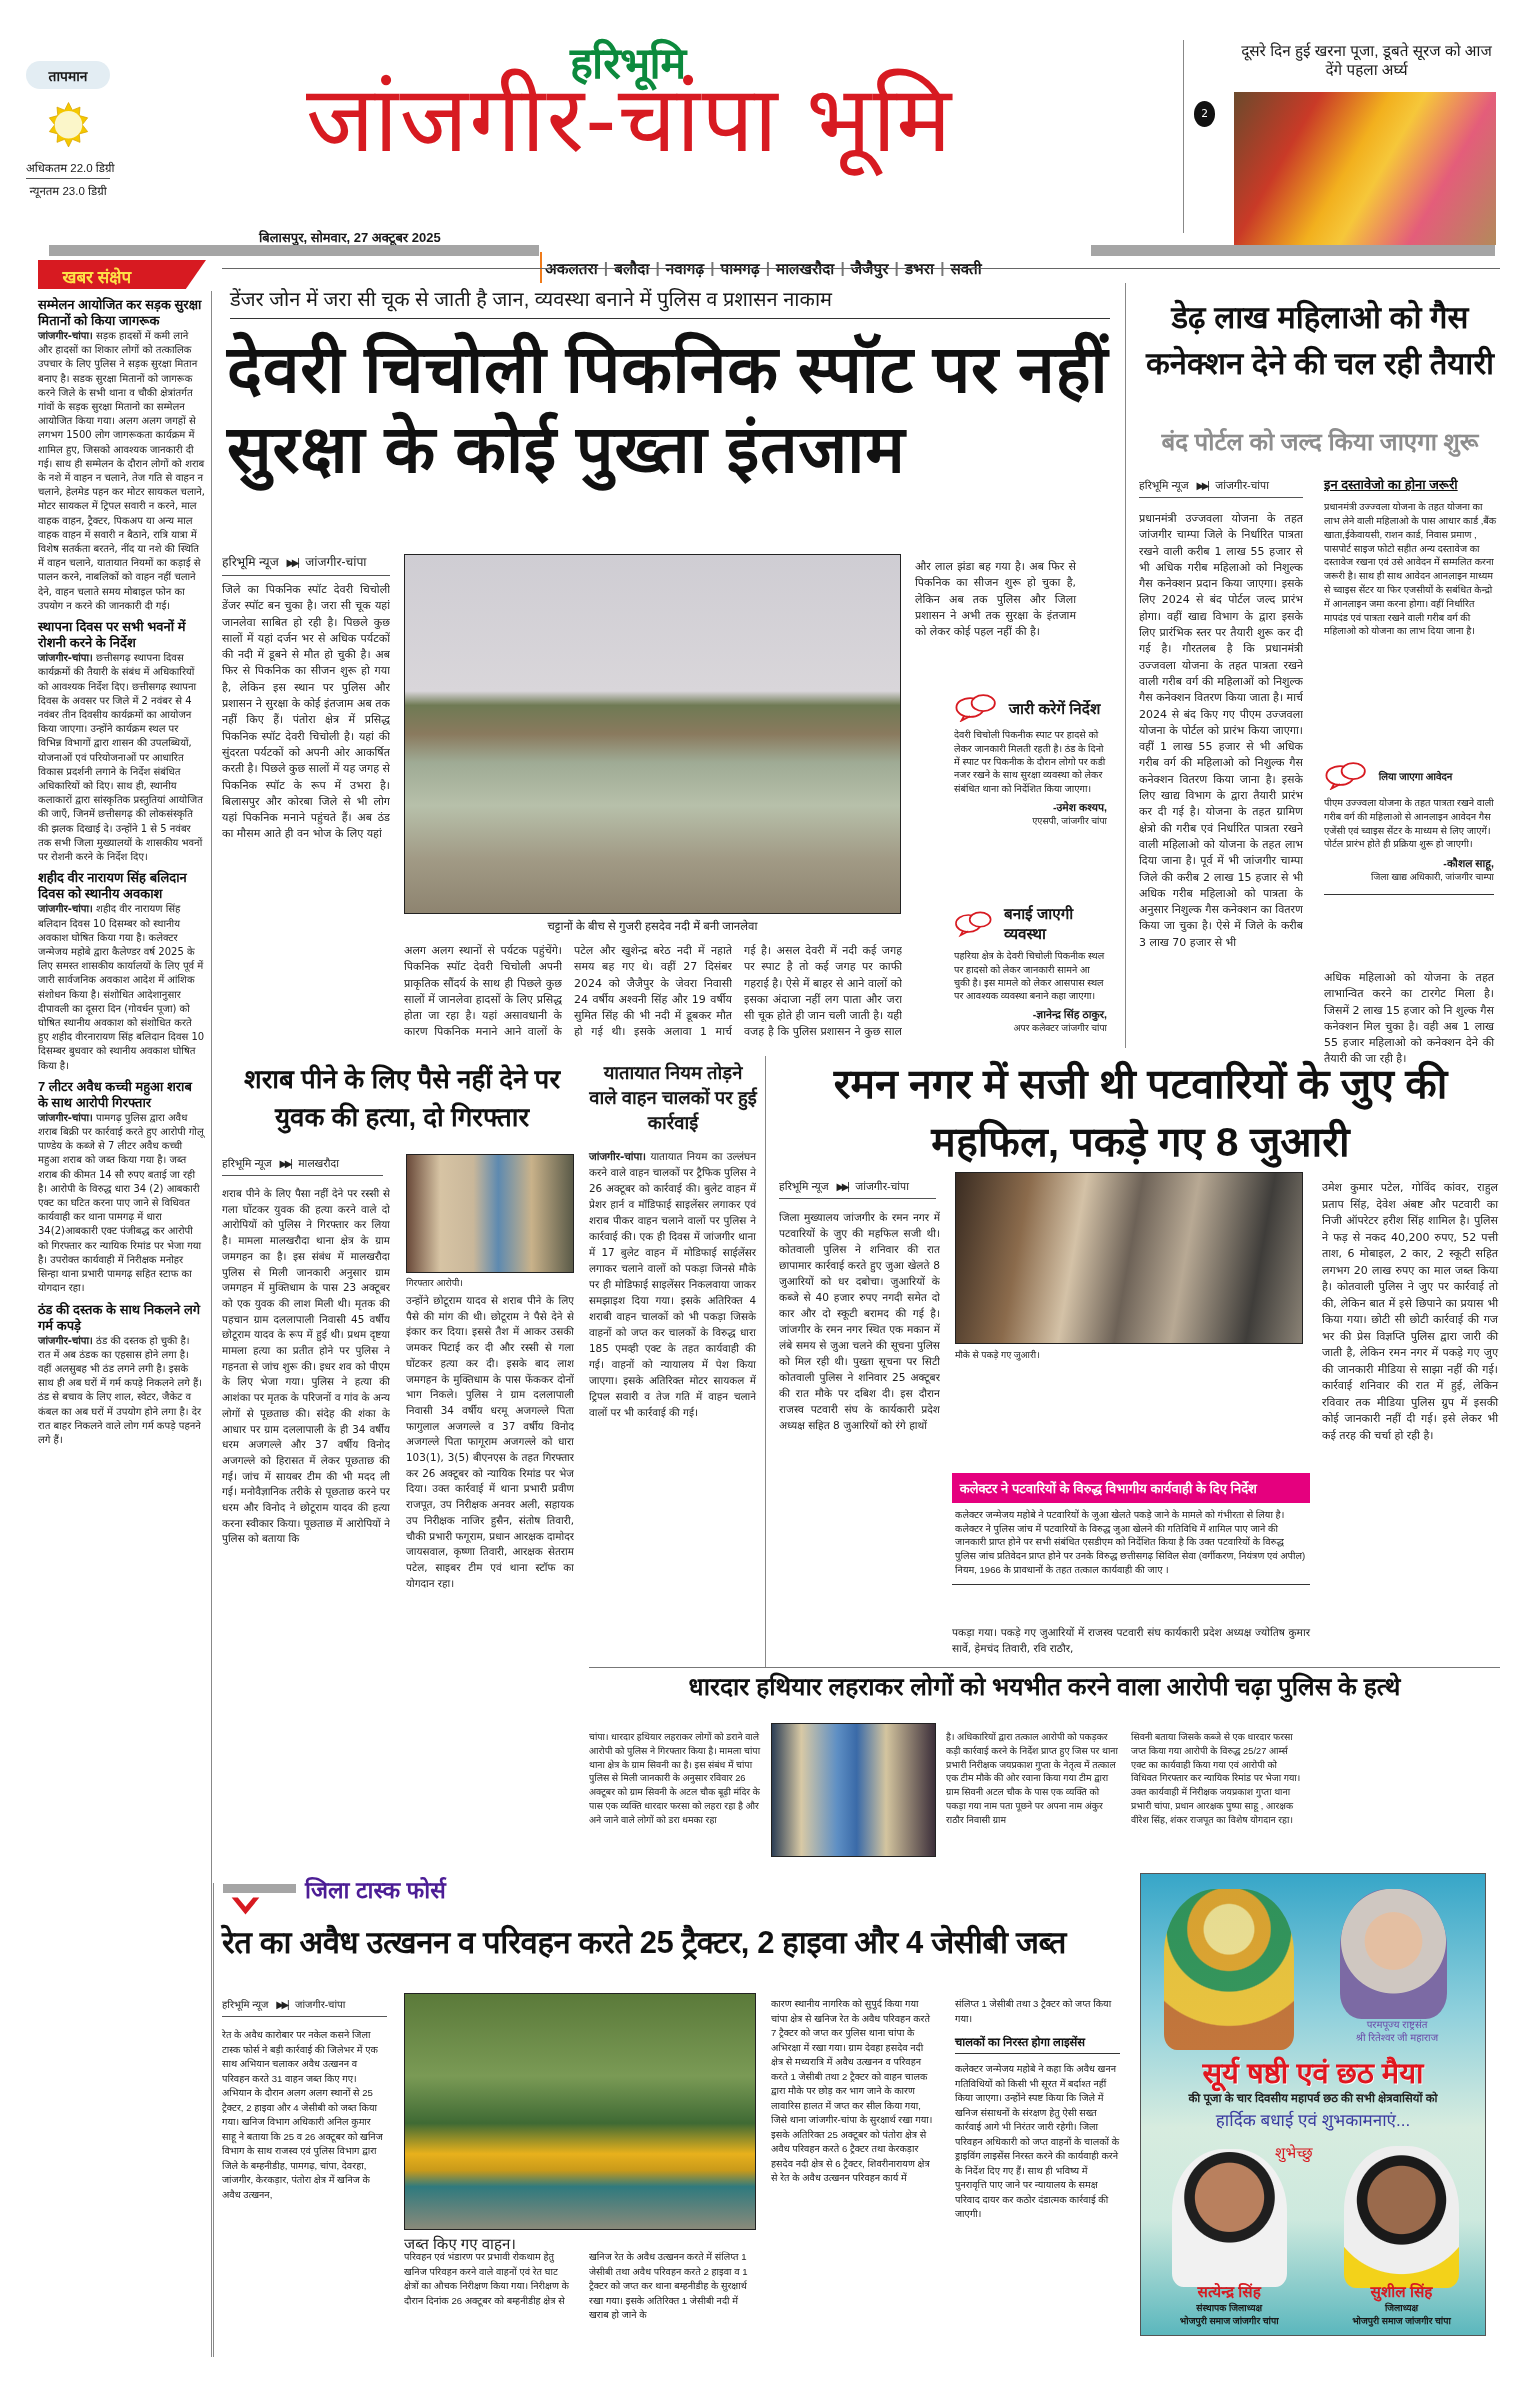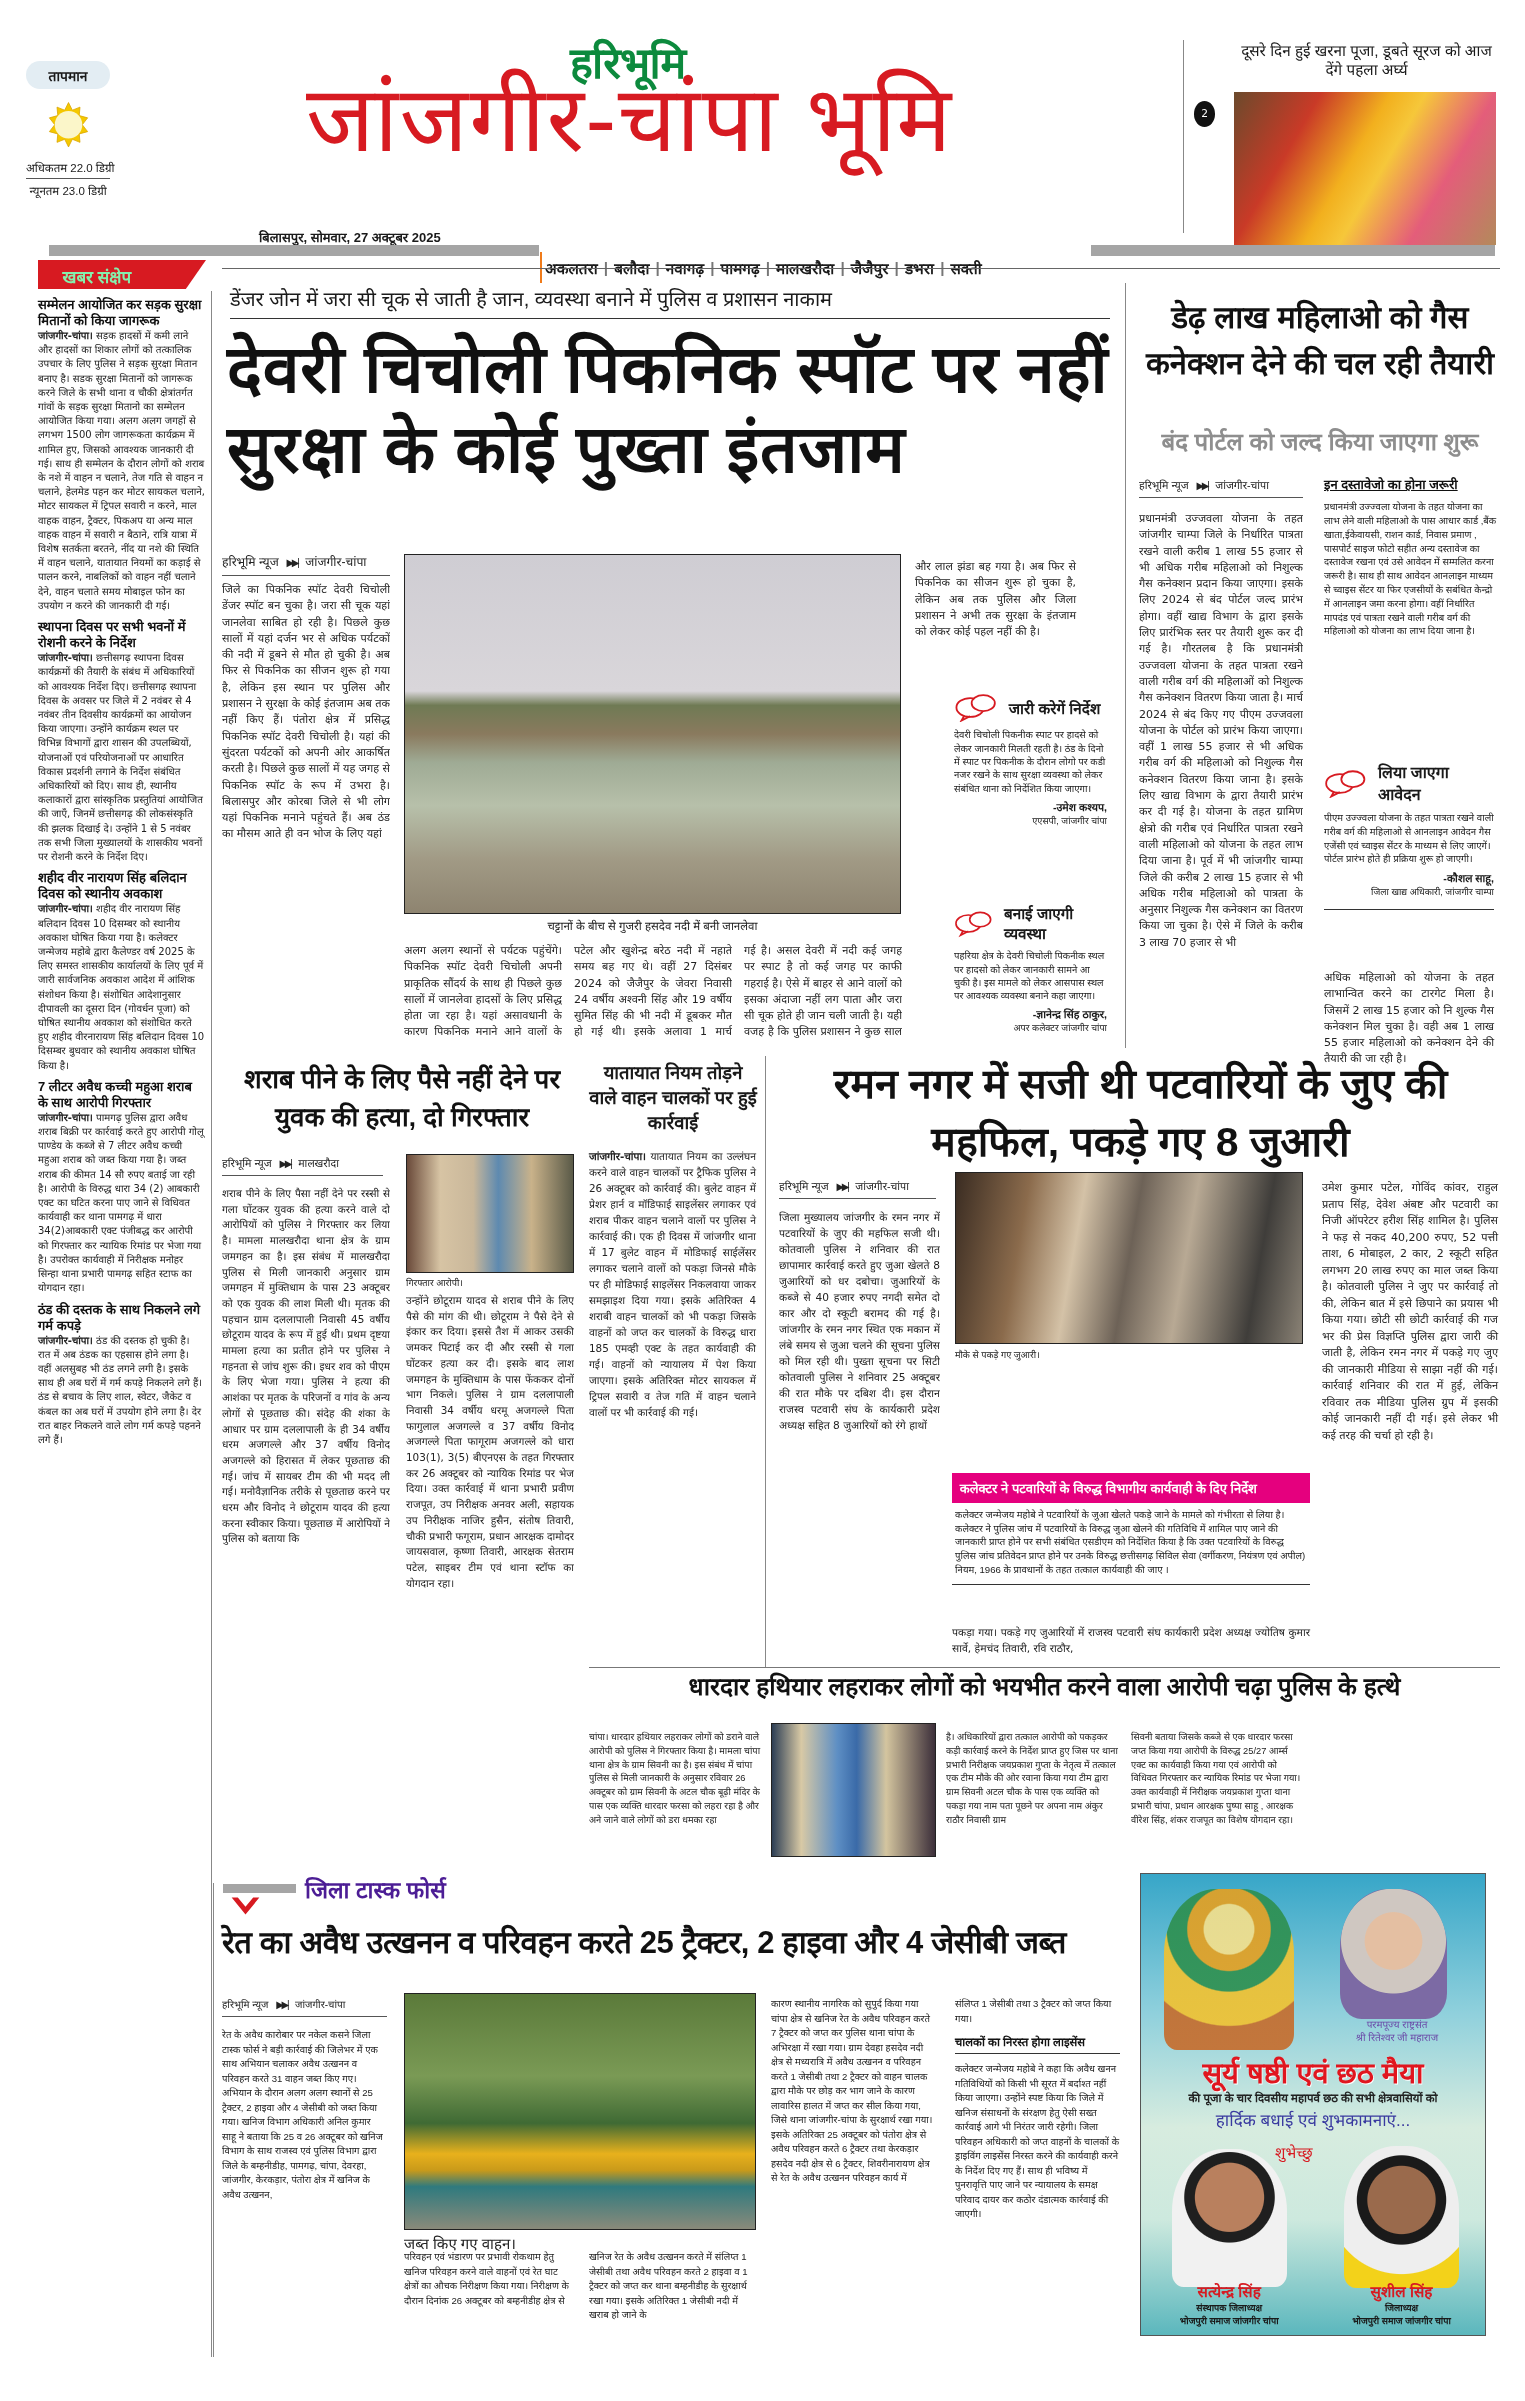--- a/index.html
+++ b/index.html
@@ -62,21 +62,21 @@
 <div class="abs" style="left:49px;top:245px;width:490px;height:10.7px;background:#a5a5a5;"></div>
 <div class="abs" style="left:1091px;top:245px;width:404px;height:10.7px;background:#a5a5a5;"></div>
 <div class="hrule" style="left:222px;top:268px;width:1278px;background:#666;"></div>
 
 <div class="abs" style="left:1183px;top:40px;width:0.8px;height:193px;background:#888;"></div>
 <div class="abs" style="left:1240px;top:41px;width:253px;text-align:center;font-family:'Liberation Sans',sans-serif;font-size:15.3px;line-height:19px;">दूसरे दिन हुई खरना पूजा, डूबते सूरज को आज देंगे पहला अर्घ्य</div>
 <div class="abs" style="left:1194px;top:101px;width:21.4px;height:26px;border-radius:50%;background:#111;color:#fff;font-size:10.7px;text-align:center;line-height:26px;">2</div>
 <div class="abs photo" style="left:1234px;top:92px;width:262px;height:153px;background:linear-gradient(120deg,#6b4a2c 0%,#c93a27 25%,#f2b01e 45%,#f6c73a 55%,#e45d7a 75%,#b38a5b 100%);border:none;"></div>
 
 <div class="abs" style="left:38px;top:260px;width:168px;height:29px;background:#d71a21;clip-path:polygon(0 0,100% 0,88% 100%,0 100%);">
-  <span style="display:block;color:#86efac;font-family:'Liberation Sans',sans-serif;font-weight:bold;font-size:17px;padding:4.6px 0 0 24.5px;">खबर संक्षेप</span>
+  <span style="display:block;color:#fde047;font-family:'Liberation Sans',sans-serif;font-weight:bold;font-size:17px;padding:4.6px 0 0 24.5px;">खबर संक्षेप</span>
 </div>
 <div class="vrule" style="left:211px;top:291px;height:2066px;"></div>
 
 <div class="abs" style="left:38px;top:297px;width:167px;">
   <div>
     <h3 class="hl" style="font-size:13px;line-height:16px;">सम्मेलन आयोजित कर सड़क सुरक्षा मितानों को किया जागरूक</h3>
     <p class="body-text" style="font-size:10px;line-height:14.2px;text-align:left;"><b>जांजगीर-चांपा।</b> <span>सड़क हादसों में कमी लाने और हादसों का शिकार लोगों को तत्कालिक उपचार के लिए पुलिस ने सड़क सुरक्षा मितान बनाए है। सडक सुरक्षा मितानों को जागरूक करने जिले के सभी थाना व चौकी क्षेत्रांतर्गत गांवों के सड़क सुरक्षा मितानो का सम्मेलन आयोजित किया गया। अलग अलग जगहों से लगभग 1500 लोग जागरूकता कार्यक्रम में शामिल हुए, जिसको आवश्यक जानकारी दी गई। साथ ही सम्मेलन के दौरान लोगों को शराब के नशे में वाहन न चलाने, तेज गति से वाहन न चलाने, हेलमेड पहन कर मोटर सायकल चलाने, मोटर सायकल में ट्रिपल सवारी न करने, माल वाहक वाहन, ट्रैक्टर, पिकअप या अन्य माल वाहक वाहन में सवारी न बैठाने, रात्रि यात्रा में विशेष सतर्कता बरतने, नींद या नशे की स्थिति में वाहन चलाने, यातायात नियमों का कड़ाई से पालन करने, नाबलिकों को वाहन नहीं चलाने देने, वाहन चलाते समय मोबाइल फोन का उपयोग न करने की जानकारी दी गई।</span></p>
   </div>
   <div style="margin-top:6.1px;">
     <h3 class="hl" style="font-size:13px;line-height:16px;">स्थापना दिवस पर सभी भवनों में रोशनी करने के निर्देश</h3>
@@ -153,21 +153,21 @@
   <div class="hl" style="font-size:13px;text-decoration:underline;white-space:nowrap;">इन दस्तावेजो का होना जरूरी</div>
   <p class="small-text" style="margin-top:7.7px;font-size:9.6px;line-height:13.8px;">प्रधानमंत्री उज्ज्वला योजना के तहत योजना का लाभ लेने वाली महिलाओ के पास आधार कार्ड ,बैंक खाता,ईकेवायसी, राशन कार्ड, निवास प्रमाण , पासपोर्ट साइज फोटो सहीत अन्य दस्तावेज का दस्तावेज रखना एवं उसे आवेदन में सम्मलित करना जरूरी है। साथ ही साथ आवेदन आनलाइन माध्यम से च्वाइस सेंटर या फिर एजसीयों के सबंधित केन्द्रो में आनलाइन जमा करना होगा। वहीं निर्धारित मापदंड एवं पात्रता रखने वाली गरीब वर्ग की महिलाओ को योजना का लाभ दिया जाना है।</p>
 </div>
 <div class="abs" style="left:1324px;top:761px;width:170px;">
   <div class="bubble-head">
     <svg class="bubble" viewBox="0 0 60 40">
         <ellipse cx="22" cy="20" rx="19" ry="13" fill="none" stroke="#d71a21" stroke-width="2.5"></ellipse>
         <ellipse cx="40" cy="14" rx="16" ry="11" fill="#fff" stroke="#d71a21" stroke-width="2.5"></ellipse>
         <path d="M14 31 L10 38 L22 32" fill="none" stroke="#d71a21" stroke-width="2.5"></path>
       </svg>
-    <span class="ttl" style="font-size:16px;">लिया जाएगा आवेदन</span>
+    <span class="ttl" style="font-size:10px;">लिया जाएगा आवेदन</span>
   </div>
   <p class="small-text" style="font-size:9.6px;line-height:13.8px;margin-top:6.1px;">पीएम उज्ज्वला योजना के तहत पात्रता रखने वाली गरीब वर्ग की महिलाओ से आनलाइन आवेदन गैस एजेंसी एवं च्वाइस सेंटर के माध्यम से लिए जाएगें। पोर्टल प्रारंभ होते ही प्रक्रिया शुरू हो जाएगी।</p>
   <div class="quote-by" style="margin-top:4.6px;border-bottom:0.8px solid #333;padding-bottom:10.7px;">
     <div class="n" style="font-size:10.7px;">-कौशल साहू,</div>
     <div class="r" style="font-size:9.2px;">जिला खाद्य अधिकारी, जांजगीर चाम्पा</div>
   </div>
 </div>
 <div class="abs body-text" style="left:1324px;top:970px;width:170px;font-size:11px;line-height:16.3px;">अधिक महिलाओ को योजना के तहत लाभान्वित करने का टारगेट मिला है। जिसमें 2 लाख 15 हजार को नि शुल्क गैस कनेक्शन मिल चुका है। वही अब 1 लाख 55 हजार महिलाओ को कनेक्शन देने की तैयारी की जा रही है।</div>
 
 <h2 class="abs hl" style="left:222px;top:1060px;width:360px;font-size:26px;line-height:38px;text-align:center;">शराब पीने के लिए पैसे नहीं देने पर युवक की हत्या, दो गिरफ्तार</h2>

